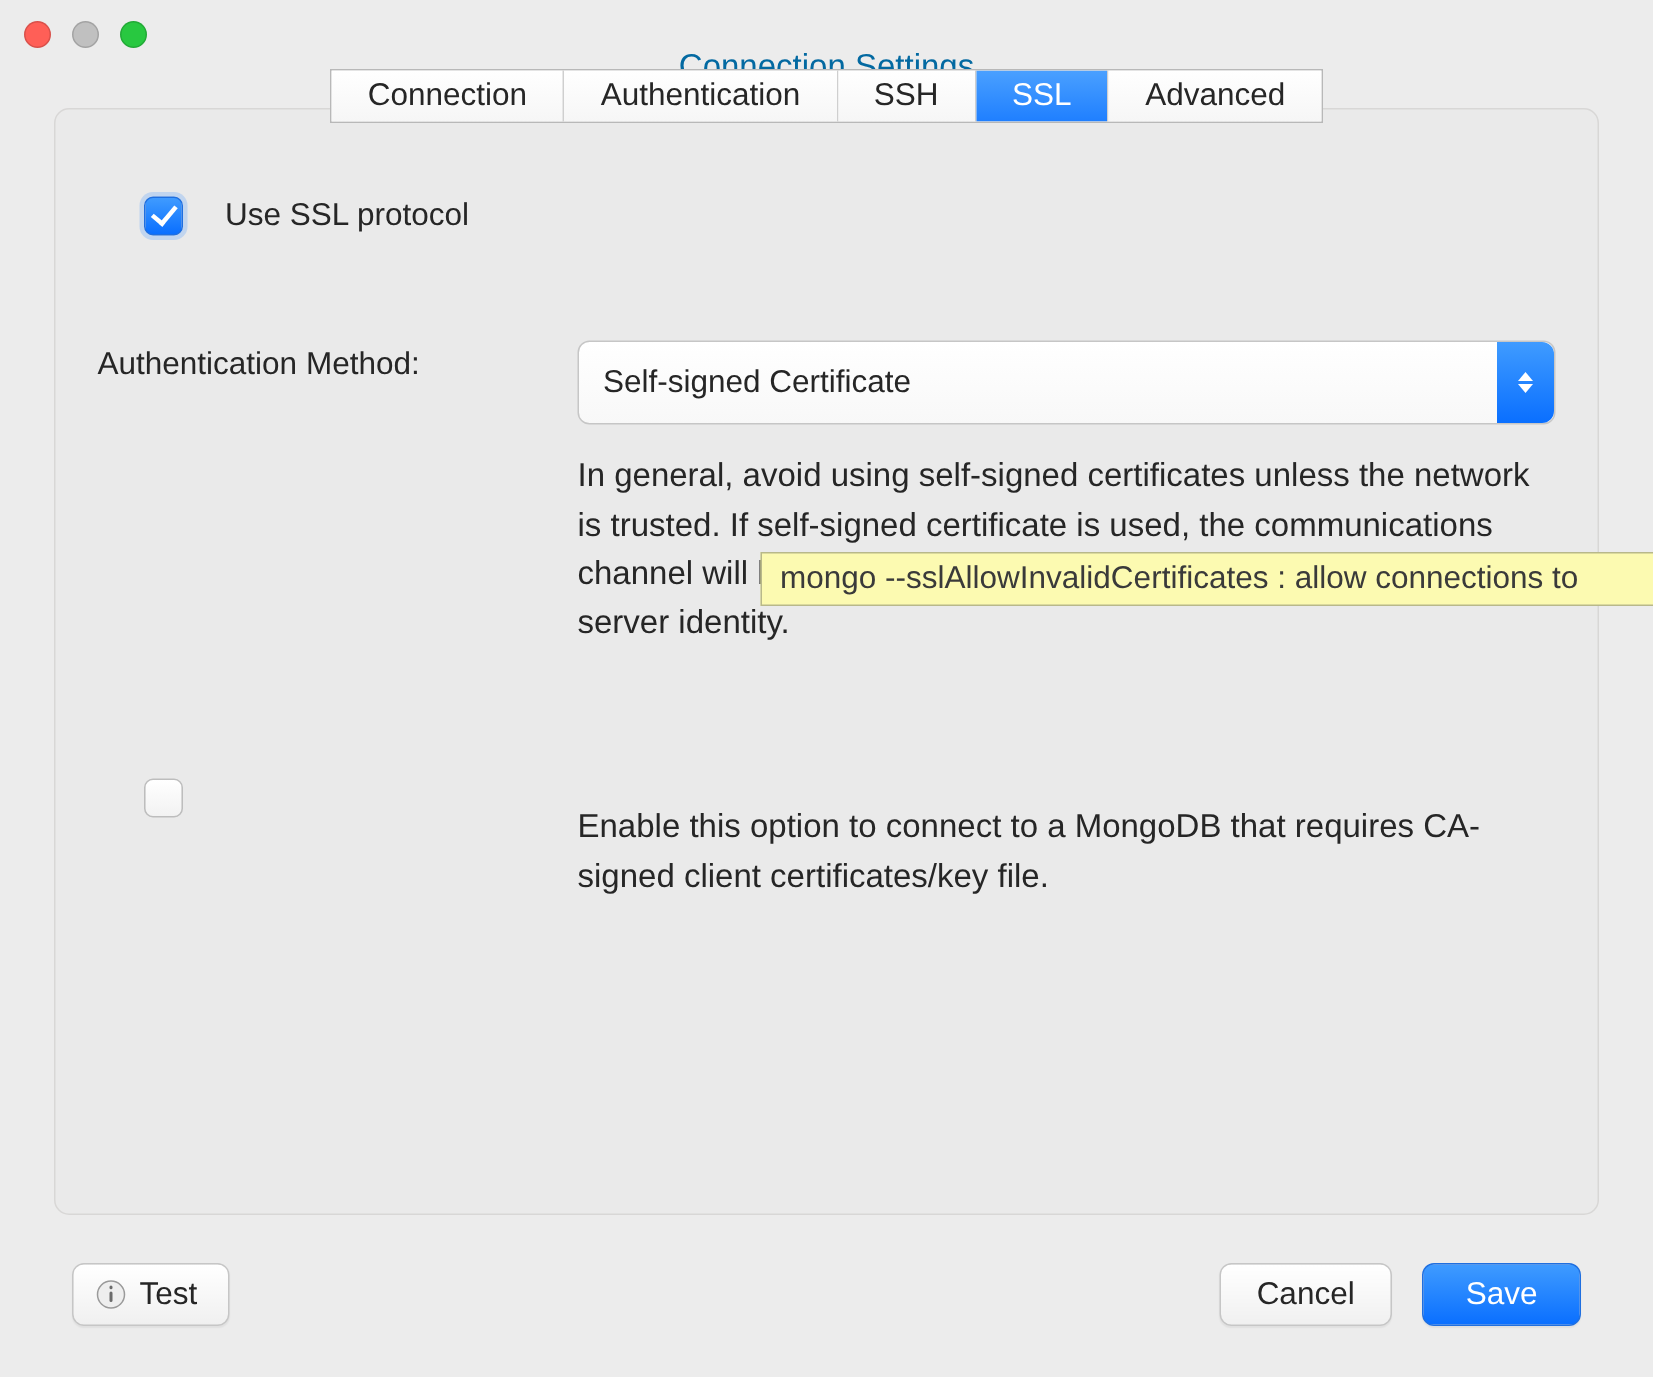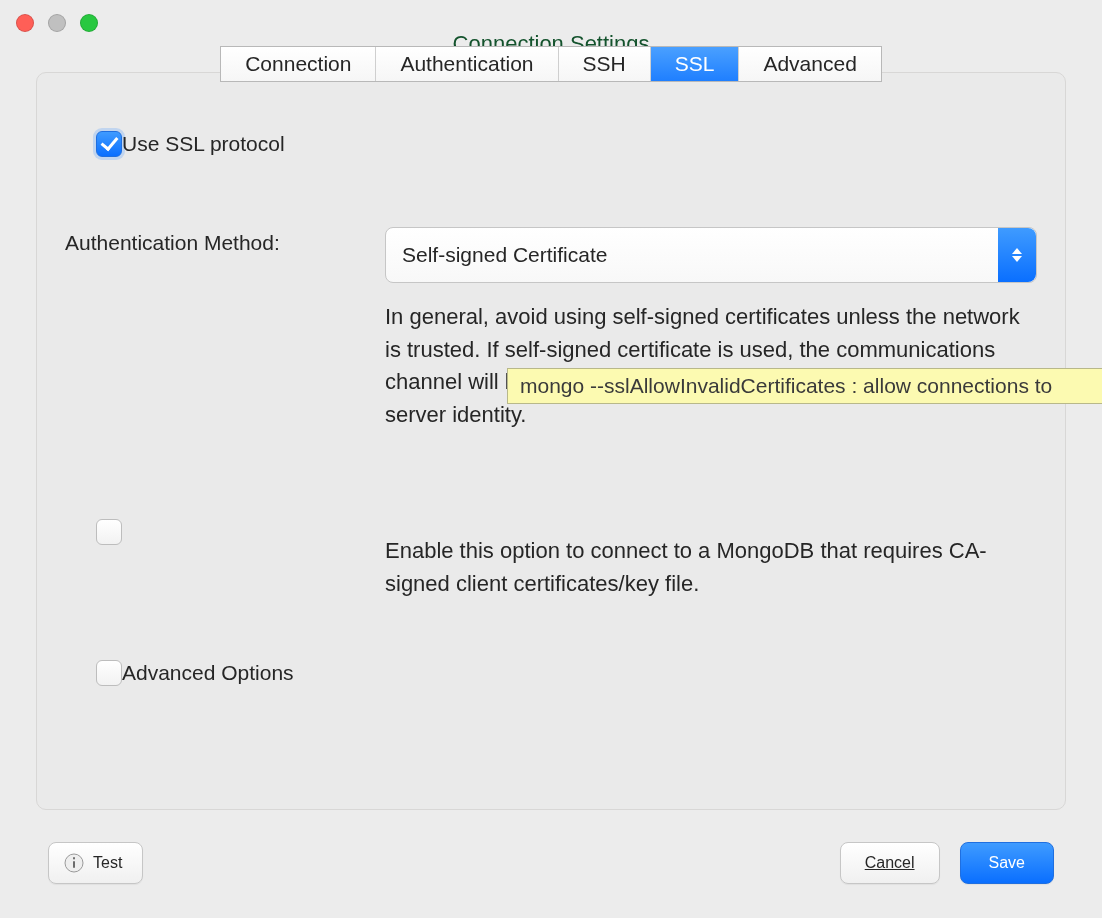--- a/index.html
+++ b/index.html
@@ -30,21 +30,21 @@
     .traffic-light {
       width: 18px; height: 18px; border-radius: 50%;
       border: 0.5px solid rgba(0,0,0,0.15);
     }
     .tl-close { background: #ff5f57; }
     .tl-min { background: #c0c0c0; }
     .tl-max { background: #28c840; }
     .window-title {
       flex: 1;
       text-align: center;
-      color: #14532d;
+      color: #0369a1;
       font-size: 22px;
       font-weight: 400;
       margin-top: 42px;
     }
     .tabbar {
       display: flex;
       justify-content: center;
       height: 44px;
       position: relative;
       z-index: 2;
@@ -82,21 +82,21 @@
     }
     .row {
       display: flex;
       align-items: flex-start;
       margin-bottom: 28px;
     }
     .row.top { margin-bottom: 70px; margin-top: 8px;}
     .checkbox-wrap {
       display: flex;
       align-items: center;
-      gap: 0;
+      gap: 28px;
       padding-left: 31px;
     }
     .cbox {
       width: 26px; height: 26px;
       border-radius: 6px;
       border: 1px solid #bdbdbd;
       background: linear-gradient(#fff,#f2f2f2);
       display: flex; align-items: center; justify-content: center;
       flex: none;
     }
@@ -171,21 +171,21 @@
       position: absolute; left: 0; right: 0; bottom: 0;
       padding: 18px 48px 34px 48px;
       display:flex; align-items:center;
     }
     .btn {
       height: 42px;
       padding: 0 24px;
       border-radius: 8px;
       border: 1px solid #c6c6c6;
       background: linear-gradient(#ffffff,#f0f0f0);
-      font-size: 16px;
+      font-size: 21px;
       display:flex; align-items:center; justify-content:center;
       gap: 8px;
       box-shadow: 0 1px 1px rgba(0,0,0,0.05);
     }
     .btn.primary {
       background: linear-gradient(#3f9bff,#0a6fff);
       color: #fff;
       border-color: #1f6fe0;
       padding: 0 28px;
       text-align: right;
@@ -246,42 +246,36 @@
     <div class="labelcol cb">
       <div class="checkbox-wrap">
         <div class="cbox"></div>
       </div>
     </div>
     <div class="fieldcol">
       <div class="desc" style="margin-top:16px;">Enable this option to connect to a MongoDB that requires CA-signed client certificates/key file.</div>
     </div>
   </div>
 
-  <div class="row">
-    <div class="checkbox-wrap">
-      <div class="cbox"></div>
-      <span>Advanced Options</span>
-    </div>
-  </div>
 
   <div class="tooltip">mongo --sslAllowInvalidCertificates : allow connections to</div>
 
 </div>
 
 <div class="footer">
   <div class="btn test">
     <span class="info-ico">
       <svg width="20" height="20" viewBox="0 0 20 20">
         <circle cx="10" cy="10" r="9" fill="#eeeeee" stroke="#9a9a9a" stroke-width="1"></circle>
         <rect x="9" y="8" width="2" height="7" rx="1" fill="#6b6b6b"></rect>
         <rect x="9" y="4" width="2" height="2.5" rx="1" fill="#6b6b6b"></rect>
       </svg>
     </span>
     <span>Test</span>
   </div>
   <div class="spacer"></div>
-  <div class="btn" style="margin-right:20px;text-decoration:underline;">
+  <div class="btn" style="margin-right:20px;">
     <span>Cancel</span>
   </div>
   <div class="btn primary">
     <span>Save</span>
   </div>
 </div>
 
 </body></html>

